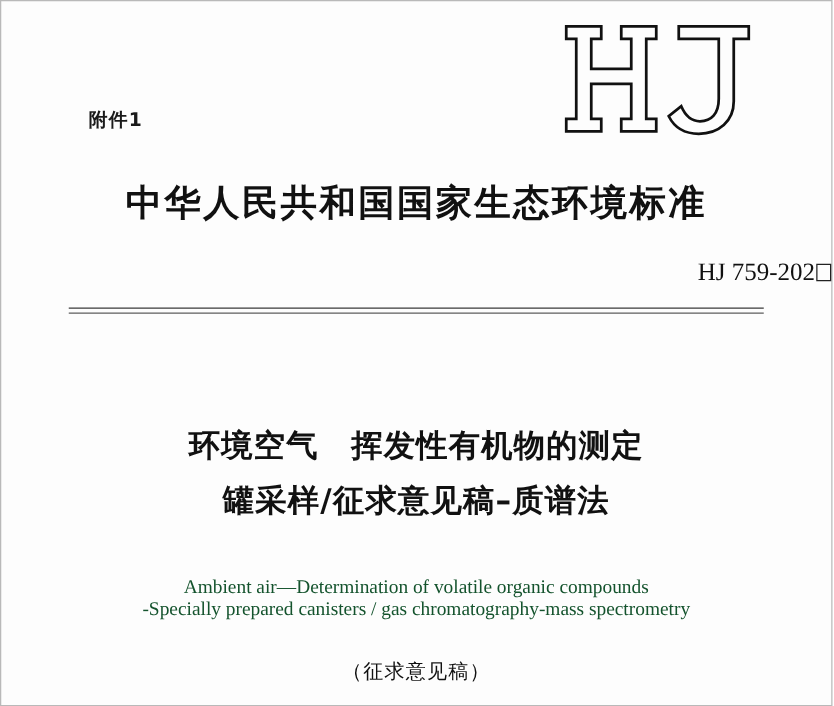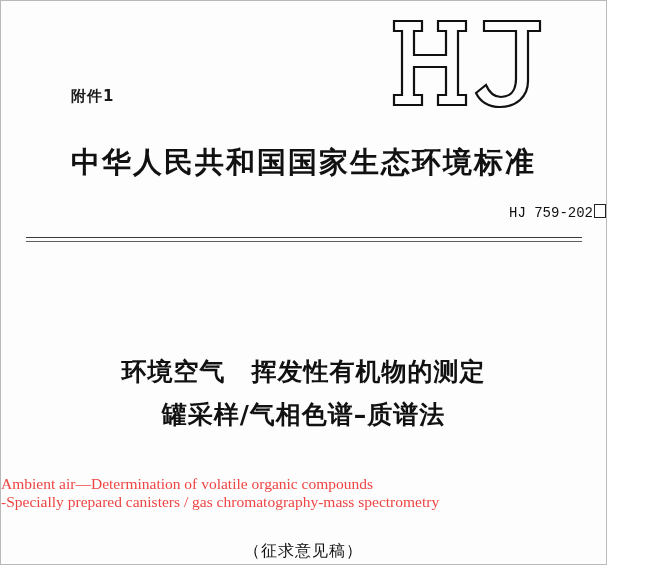--- a/index.html
+++ b/index.html
@@ -9,21 +9,21 @@
   }
   body {
     width: 667px;
     height: 565px;
     font-family: "Liberation Serif", serif;
     color: #111111;
     overflow: hidden;
   }
   .page {
     position: relative;
-    width: 607px;
+    width: 666px;
     height: 565px;
     box-sizing: border-box;
     border: 1px solid #b9b9b9;
     background: #fdfdfd;
   }
 
   
   .top-row {
     position: relative;
     height: 130px;
@@ -59,22 +59,22 @@
     font-weight: 700;
     letter-spacing: 2px;
     color: #111;
     margin-top: 12px;
   }
 
   
   .codes {
     margin-top: 20px;
     text-align: right;
-    font-family: Liberation Mono, monospace;
-    font-size: 14px;
+    font-family: Liberation Serif, serif;
+    font-size: 20px;
     line-height: 1.55;
     color: #111;
   }
   .codes .line2 {
     letter-spacing: 0.3px;
   }
   .code-box {
     display: inline-block;
     width: 10px;
     height: 12px;
@@ -89,40 +89,40 @@
     width: 556px;
     border-top: 1px solid #3a3a3a;
   }
   .rule.thin {
     margin-top: 3px;
     border-top: 1px solid #5e5e5e;
   }
 
   
   .doc-title {
-    margin-top: 108px;
+    margin-top: 84px;
     text-align: center;
     font-family: "DejaVu Sans", sans-serif;
     font-weight: 700;
     font-size: 25px;
     line-height: 1.75;
     letter-spacing: 1px;
     color: #111;
   }
   .doc-title .l1 .gap {
     display: inline-block;
     width: 26px;
   }
 
   
   .eng {
-    text-align: left;
+    text-align: center;
     font-family: "Liberation Serif", serif;
     font-size: 15.5px;
-    color: #ef4444;
+    color: #14532d;
   }
   .eng.l1 { margin-top: 38px; }
   .eng.l2 { }
 
   
   .draft {
     margin-top: 30px;
     text-align: center;
     font-family: "DejaVu Sans", sans-serif;
     font-size: 16px;
@@ -158,21 +158,21 @@
     </div>
   </div>
 
   <div class="rule"></div>
   <div class="rule thin"></div>
 
   <div class="doc-title">
     <div class="l1">
       <span>环境空气</span><span class="gap"></span><span>挥发性有机物的测定</span>
     </div>
-    <div class="l2">罐采样/气相色谱–质谱法</div>
+    <div class="l2">罐采样/征求意见稿–质谱法</div>
   </div>
 
   <div class="eng l1">Ambient air—Determination of volatile organic compounds</div>
 
   <div class="eng l2">-Specially prepared canisters / gas chromatography-mass spectrometry</div>
 
   <div class="draft">（征求意见稿）</div>
 
 </div>
 

